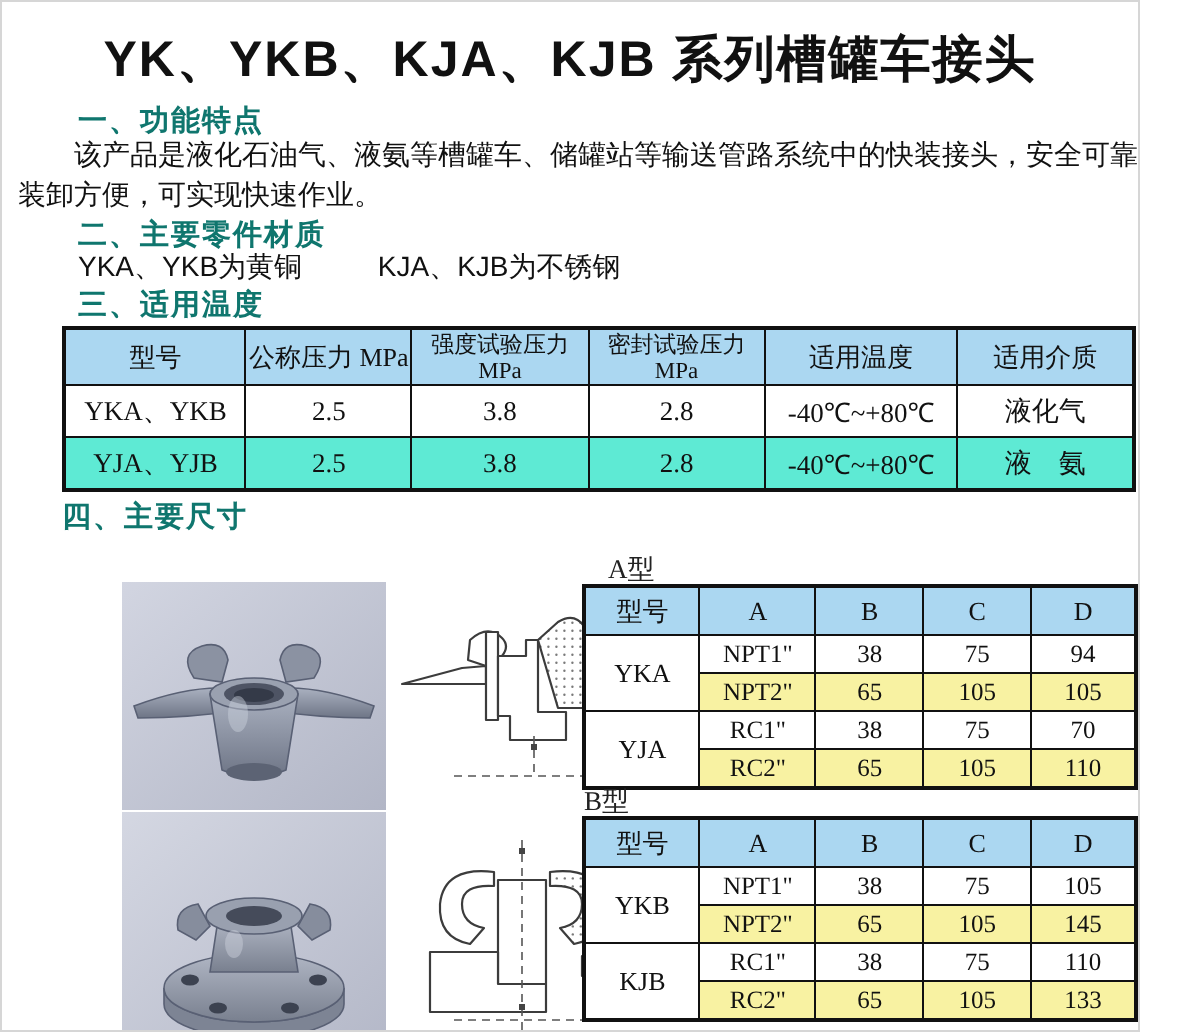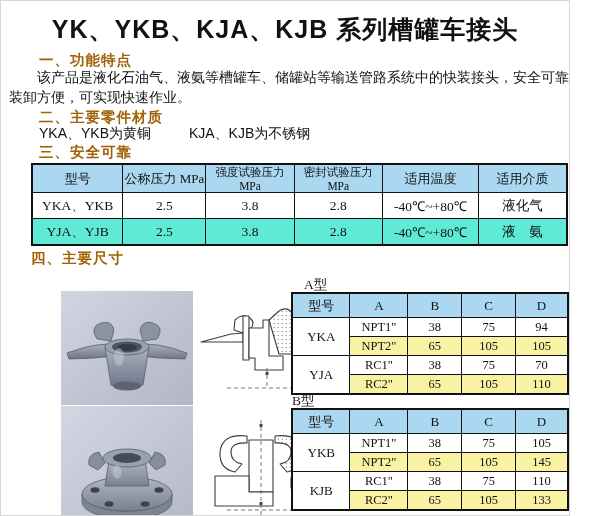--- a/index.html
+++ b/index.html
@@ -6,21 +6,21 @@
   .page{
     position:relative;width:570px;height:516px;background:#ffffff;
     border:1px solid #d6d6d6;box-sizing:border-box;overflow:hidden;
     font-family:"Liberation Sans", sans-serif;color:#1a1a1a;
   }
   .title{
     position:absolute;top:12px;left:0;width:100%;text-align:center;
     font-size:25px;font-weight:bold;letter-spacing:1px;color:#111;margin:0;
   }
   .s-heading{
-    position:absolute;font-size:14.5px;font-weight:bold;color:#a16207;
+    position:absolute;font-size:14.5px;font-weight:bold;color:#0f766e;
     letter-spacing:1px;
   }
   .h-feat{left:38px;top:50px;}
   .h-mat{left:38px;top:107px;}
   .h-perf{left:38px;top:142px;}
   .h-dim{left:30px;top:248px;}
   .body-text{
     position:absolute;left:8px;top:66px;width:584px;margin:0;
     font-size:14px;line-height:20px;color:#111;text-indent:2em;
   }
@@ -75,21 +75,21 @@
 
   <div class="s-heading h-feat">一、功能特点</div>
   <p class="body-text">该产品是液化石油气、液氨等槽罐车、储罐站等输送管路系统中的快装接头，安全可靠，装卸方便，可实现快速作业。</p>
 
   <div class="s-heading h-mat">二、主要零件材质</div>
   <div class="materials">
     <span>YKA、YKB为黄铜</span>
     <span class="gap">KJA、KJB为不锈钢</span>
   </div>
 
-  <div class="s-heading h-perf">三、安全可靠</div>
+  <div class="s-heading h-perf">三、适用温度</div>
 
   <table class="doc-table perf">
     <colgroup>
       <col style="width:17%">
         <col style="width:15.5%">
         <col style="width:16.5%">
       <col style="width:16.5%">
         <col style="width:18%">
         <col style="width:16.5%">
     </colgroup>

